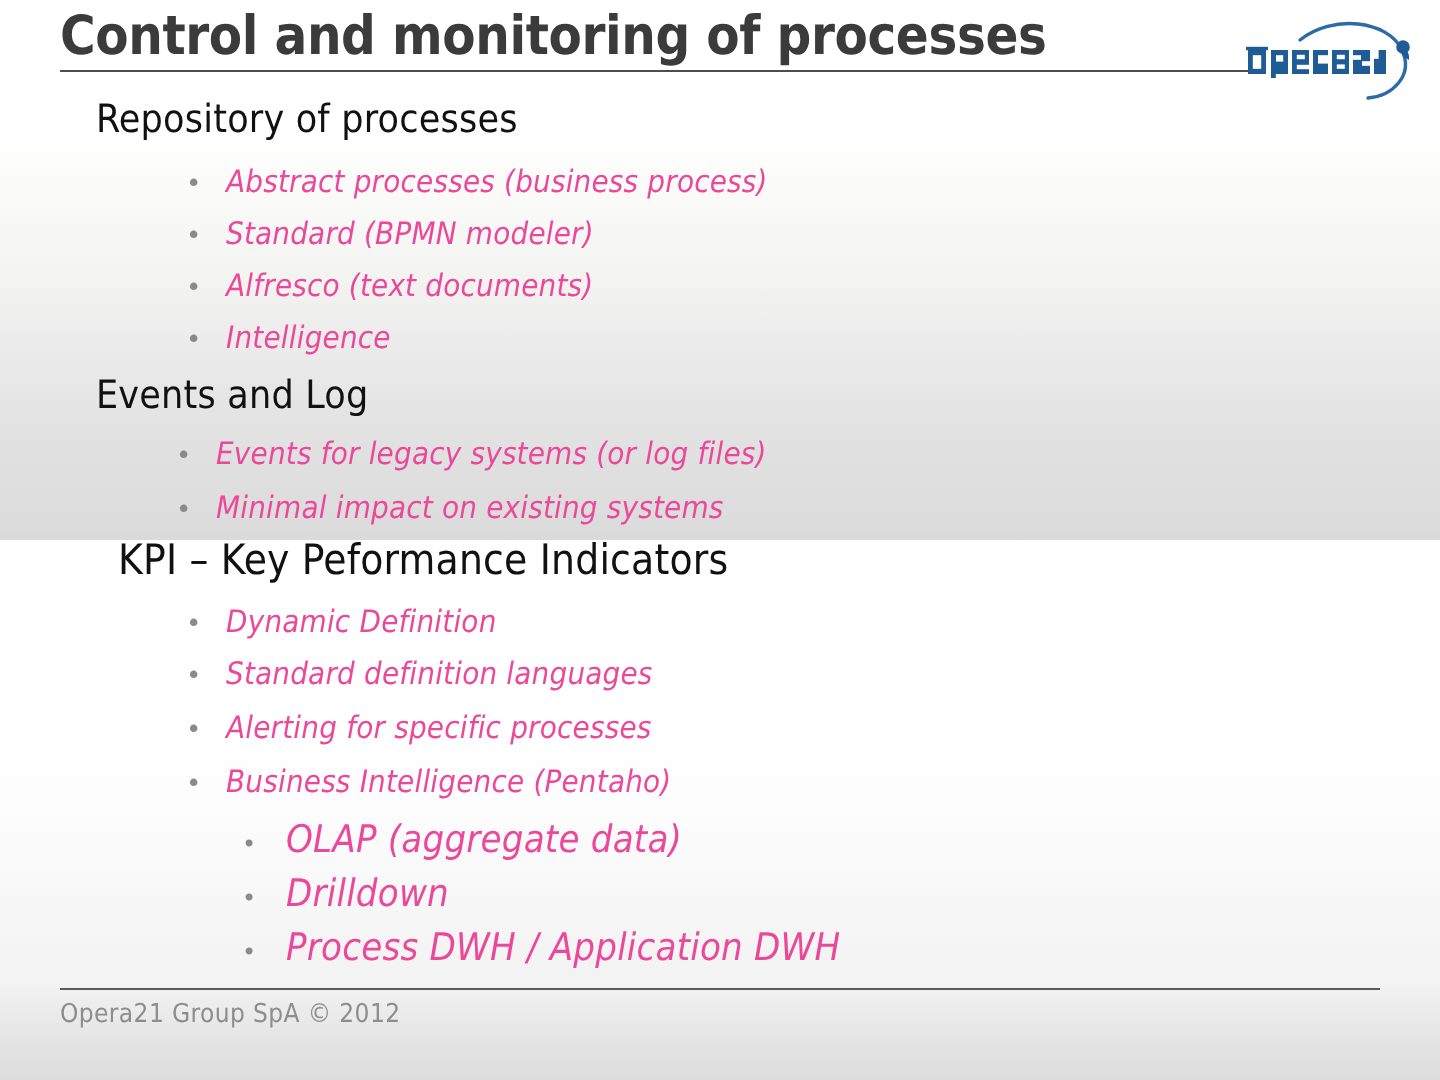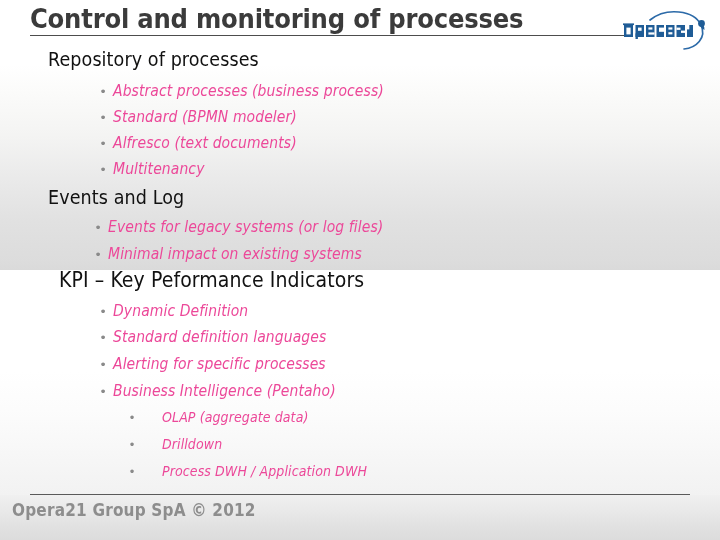--- a/index.html
+++ b/index.html
@@ -95,21 +95,20 @@
     height: 44px;
   }
   .logo svg { display: block; }
 
   
   .content {
     position: absolute;
     left: 0; top: 0;
     width: 720px; height: 540px;
     pointer-events: none;
-    text-align: center;
   }
   .content > * { pointer-events: auto; }
 
   .lvl1 {
     position: absolute;
     font-family: "DejaVu Sans Condensed", "Liberation Sans Narrow", "Liberation Sans", sans-serif;
     font-size: 19.5px;
     font-weight: normal;
     color: #111111;
     white-space: nowrap;
@@ -132,41 +131,40 @@
   }
   .bullet-text {
     font-family: "DejaVu Sans Condensed", "Liberation Sans Narrow", "Liberation Sans", sans-serif;
     font-style: italic;
     font-size: 15.5px;
     color: #ec4899;
     letter-spacing: 0.1px;
   }
 
   .lvl3 .bullet-dot { font-size: 12px; width: 22px; flex: 0 0 22px; }
-  .lvl3 .bullet-text { font-size: 14px; margin-left: 19px; }
+  .lvl3 .bullet-text { font-size: 19px; }
 
   
   .footer-rule {
     position: absolute;
     left: 30px;
     top: 494px;
     width: 660px;
     height: 0;
     border-top: 1.4px solid #5a5a5a;
   }
   .footer-text {
     position: absolute;
-    left: 12px;
+    left: 30px;
     top: 500px;
     font-family: "DejaVu Sans Condensed", "Liberation Sans Narrow", "Liberation Sans", sans-serif;
-    font-size: 17px;
+    font-size: 13px;
     color: #8d8d8d;
     white-space: nowrap;
     letter-spacing: 0.2px;
-    font-weight: bold;
   }
 </style>
 </head>
 <body>
 
 <div id="slide">
 
   <div class="bg-band-upper"></div>
   <div class="bg-band-lower"></div>
   <div class="bg-footer"></div>
@@ -224,21 +222,21 @@
     <div class="bullet-row lvl2" style="left:93px; top:108px;">
       <span class="bullet-dot">•</span>
       <span class="bullet-text">Standard (BPMN modeler)</span>
     </div>
     <div class="bullet-row lvl2" style="left:93px; top:134px;">
       <span class="bullet-dot">•</span>
       <span class="bullet-text">Alfresco (text documents)</span>
     </div>
     <div class="bullet-row lvl2" style="left:93px; top:160px;">
       <span class="bullet-dot">•</span>
-      <span class="bullet-text">Multitenancy</span>
+      <span class="bullet-text">Intelligence</span>
     </div>
 
     <div class="lvl1" style="left:48px; top:186px;">Events and Log</div>
 
     <div class="bullet-row lvl2" style="left:88px; top:218px;">
       <span class="bullet-dot">•</span>
       <span class="bullet-text">Events for legacy systems (or log files)</span>
     </div>
     <div class="bullet-row lvl2" style="left:88px; top:245px;">
       <span class="bullet-dot">•</span>

